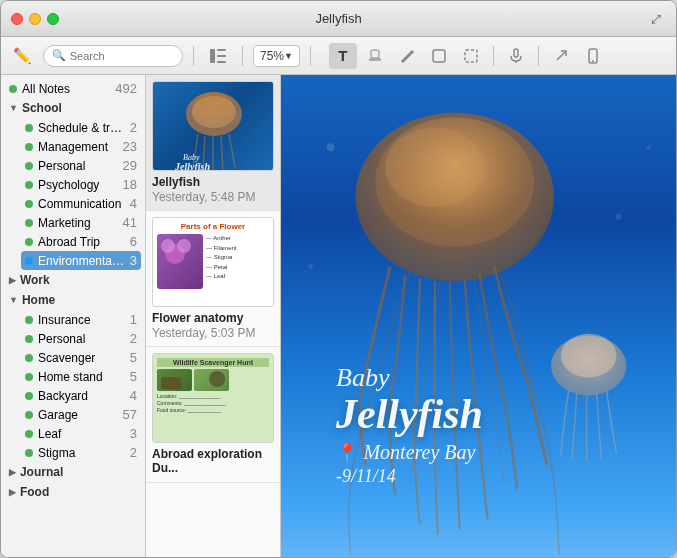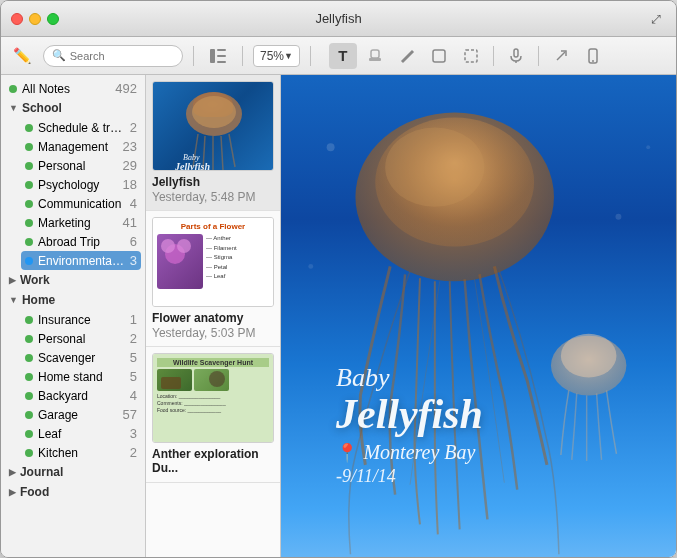--- a/index.html
+++ b/index.html
@@ -457,21 +457,21 @@
           <span class="label">Garage</span>
           <span class="count">57</span>
         </div>
         <div class="sidebar-item">
           <span class="dot" style="background:#4caf50;"></span>
           <span class="label">Leaf</span>
           <span class="count">3</span>
         </div>
         <div class="sidebar-item">
           <span class="dot" style="background:#4caf50;"></span>
-          <span class="label">Kitchen</span>
+          <span class="label">Stigma</span>
           <span class="count">2</span>
         </div>
       </div>
 
       <div class="sidebar-group-header">
         <span class="triangle">▶</span>
         <span>Journal</span>
       </div>
 
       <div class="sidebar-group-header">
@@ -541,21 +541,21 @@
                 <div style="position:absolute;top:2px;right:4px;width:16px;height:16px;background:rgba(80,60,40,0.6);border-radius:50%;border-bottom:0;"></div>
               </div>
             </div>
             <div style="font-size:5px;color:#333;line-height:1.4;">
               <div>Location: _______________</div>
               <div>Comments: _______________</div>
               <div>Food source: ____________</div>
             </div>
           </div>
         </div>
-        <div class="note-title">Anther exploration Du...</div>
+        <div class="note-title">Abroad exploration Du...</div>
         <div class="note-date"></div>
       </div>
     </div>
 
     <div class="note-view">
       <div class="jellyfish-image">
         <svg width="100%" height="100%" viewBox="0 0 398 500" preserveAspectRatio="xMidYMid slice">
 
           <defs>
             <radialGradient id="jfBell" cx="50%" cy="40%" r="60%">

